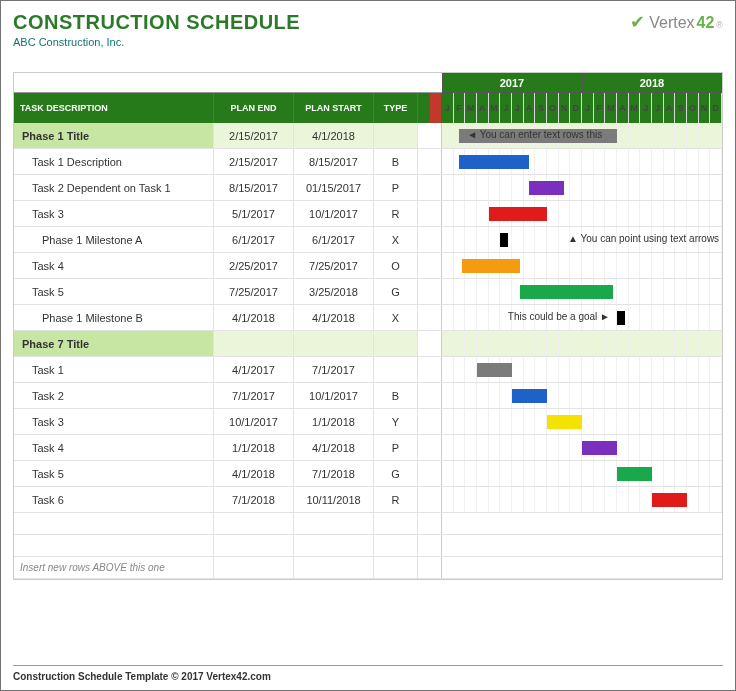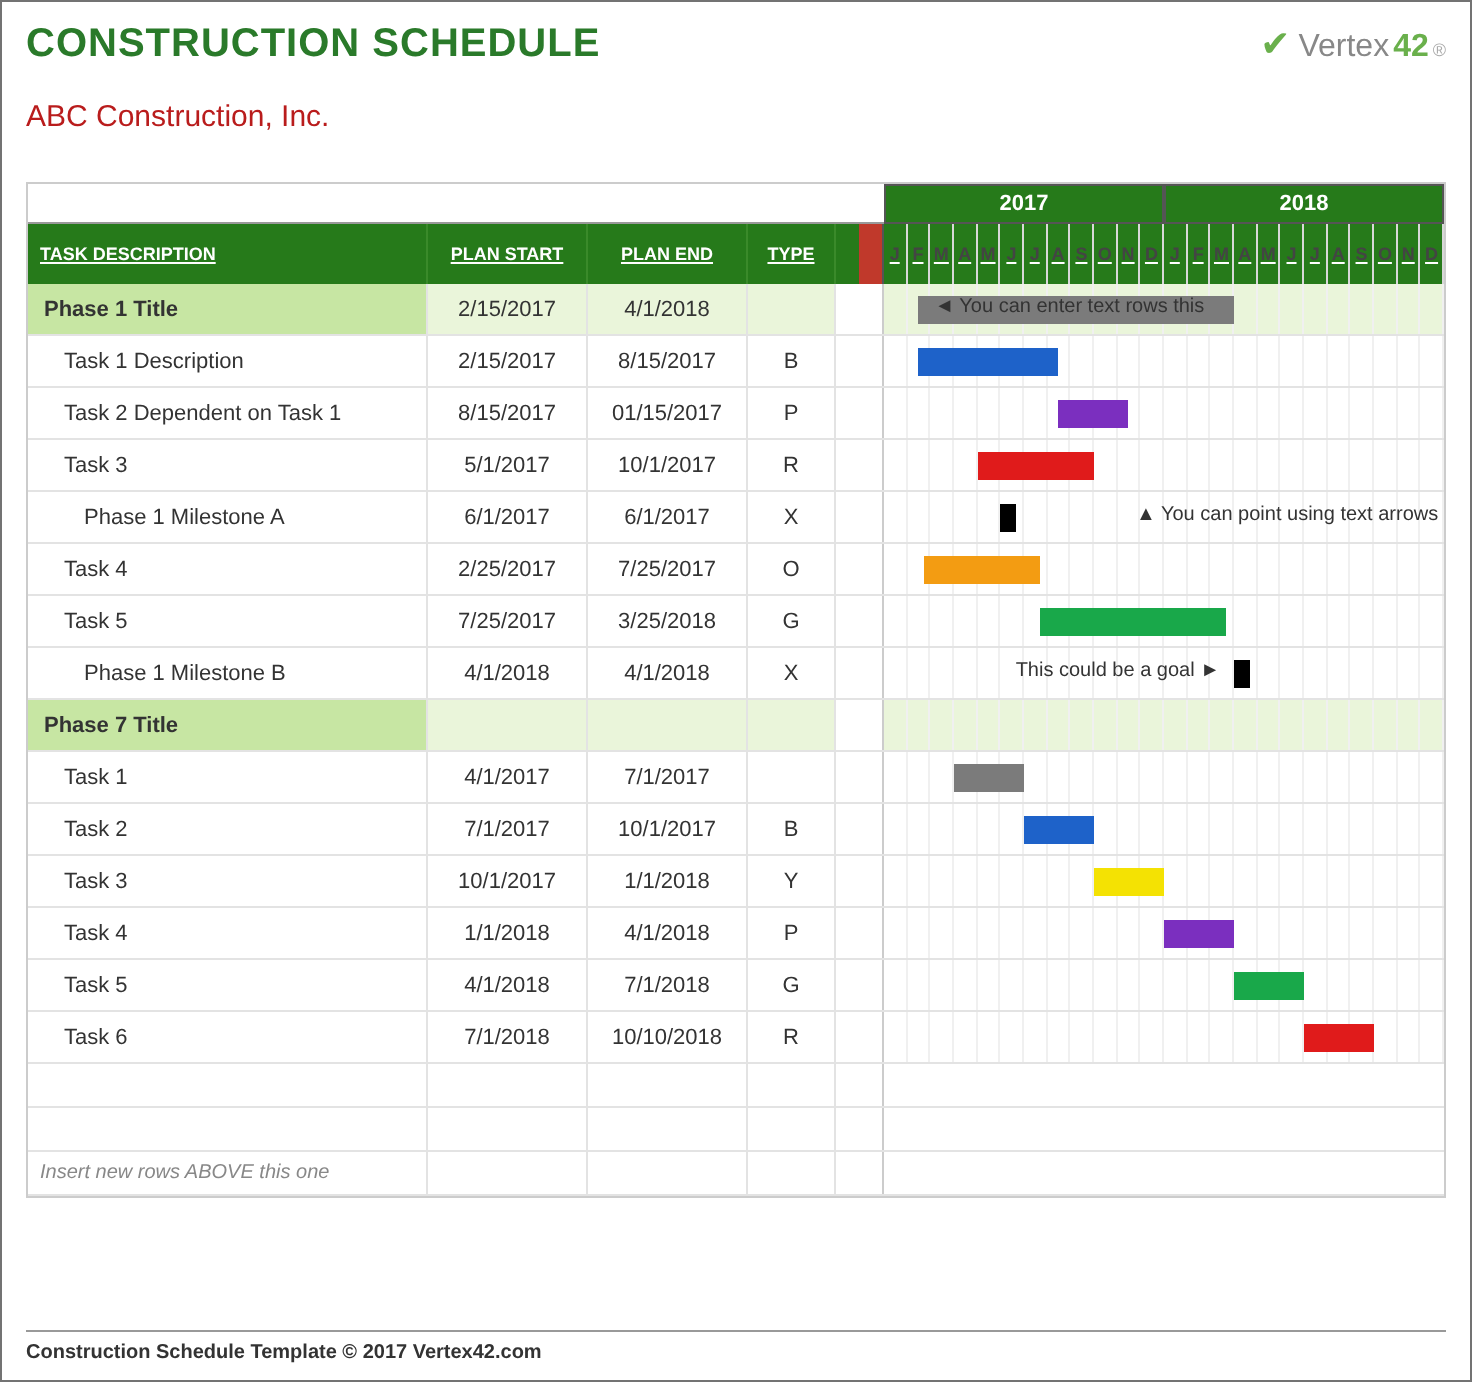--- a/index.html
+++ b/index.html
@@ -1,30 +1,30 @@
 <!DOCTYPE html>
 <html><head>
 <meta charset="utf-8">
 <style>
   * { box-sizing: border-box; margin: 0; padding: 0; }
   body { font-family: Arial, sans-serif; font-size: 11px; background: #fff; }
   .outer-border { border: 1px solid #737373; width: 736px; height: 691px; padding: 10px 12px; background: #fff; position: relative; }
   .header-row { display: flex; justify-content: space-between; align-items: flex-start; }
   .title-block { }
   .title { color: #2a7a2a; font-size: 20px; font-weight: bold; letter-spacing: 0.5px; }
-  .subtitle { color: #b91c1c; font-size: 15px; margin-top: 16px; }
+  .subtitle { color: #0f766e; font-size: 11px; margin-top: 2px; }
   .logo { color: #888; font-size: 16px; display: flex; align-items: baseline; gap: 2px; }
   .logo-swoosh { color: #6ab04c; font-size: 18px; margin-right: 2px; }
   .logo-42 { color: #6ab04c; font-weight: bold; }
   .logo-r { font-size: 9px; vertical-align: super; color: #aaa; }
   .sheet { margin-top: 24px; border: 1px solid #ccc; }
   .year-row { display: flex; }
   .year-spacer { width: 428px; border-bottom: 1px solid #999; }
   .year-cell { flex: 1; text-align: center; background: #267a1a; color: #fff; font-weight: bold; font-size: 11px; padding: 3px 0; border: 1px solid #555; }
-  .header-row2 { display: flex; background: #267a1a; color: #fff; font-size: 9px; font-weight: bold; text-decoration: underline; }
+  .header-row2 { display: flex; background: #267a1a; color: #fff; font-size: 9px; font-weight: bold; }
   .col-desc { width: 200px; padding: 10px 6px; display: flex; align-items: center; border-right: 1px solid #3a8a2a; }
   .col-date { width: 80px; padding: 6px 4px; text-align: center; display: flex; flex-direction: column; justify-content: center; align-items: center; border-right: 1px solid #3a8a2a; }
   .col-type { width: 44px; padding: 6px 4px; text-align: center; display: flex; align-items: center; justify-content: center; border-right: 1px solid #3a8a2a; }
   .col-type-edge { width: 24px; background: linear-gradient(to right, #267a1a 50%, #c0392b 50%); border-right: 1px solid #555; }
   .month-strip { flex: 1; display: flex; }
   .month-cell { flex: 1; text-align: center; padding: 10px 0 3px 0; border-right: 1px solid #d8d8d8; color: #444; font-size: 9px; }
   .row { display: flex; height: 26px; border-bottom: 1px solid #e3e3e3; align-items: stretch; }
   .row.phase .cell-desc { background: #c7e6a3; font-weight: bold; padding-left: 8px; }
   .row.phase .cell-date, .row.phase .cell-type { background: #eaf5da; }
   .row.phase .gantt { background: #eaf5da; }
@@ -66,24 +66,24 @@
 
     <div class="year-row">
       <div class="year-spacer"></div>
       <div class="year-cell">2017</div>
       <div class="year-cell">2018</div>
     </div>
 
     <div class="header-row2">
       <div class="col-desc">TASK DESCRIPTION</div>
       <div class="col-date">
+          <span>PLAN END</span>
+        </div>
+      <div class="col-date">
           <span>PLAN START</span>
-        </div>
-      <div class="col-date">
-          <span>PLAN END</span>
         </div>
       <div class="col-type">TYPE</div>
       <div class="col-type-edge"></div>
       <div class="month-strip" id="month-strip">
           <div class="month-cell">J</div>
           <div class="month-cell">F</div>
           <div class="month-cell">M</div>
           <div class="month-cell">A</div>
           <div class="month-cell">M</div>
           <div class="month-cell">J</div>
@@ -611,21 +611,21 @@
               <div></div>
               <div></div>
               <div></div>
             </div>
             <div class="bar" style="left: 62.5%; width: 12.5%; background: rgb(25, 168, 74);"></div>
           </div>
         </div>
         <div class="row">
           <div class="cell-desc">Task 6</div>
           <div class="cell-date">7/1/2018</div>
-          <div class="cell-date">10/10/2018</div>
+          <div class="cell-date">10/11/2018</div>
           <div class="cell-type">R</div>
           <div class="cell-edge"></div>
           <div class="gantt">
             <div class="gantt-grid">
               <div></div>
               <div></div>
               <div></div>
               <div></div>
               <div></div>
               <div></div>

